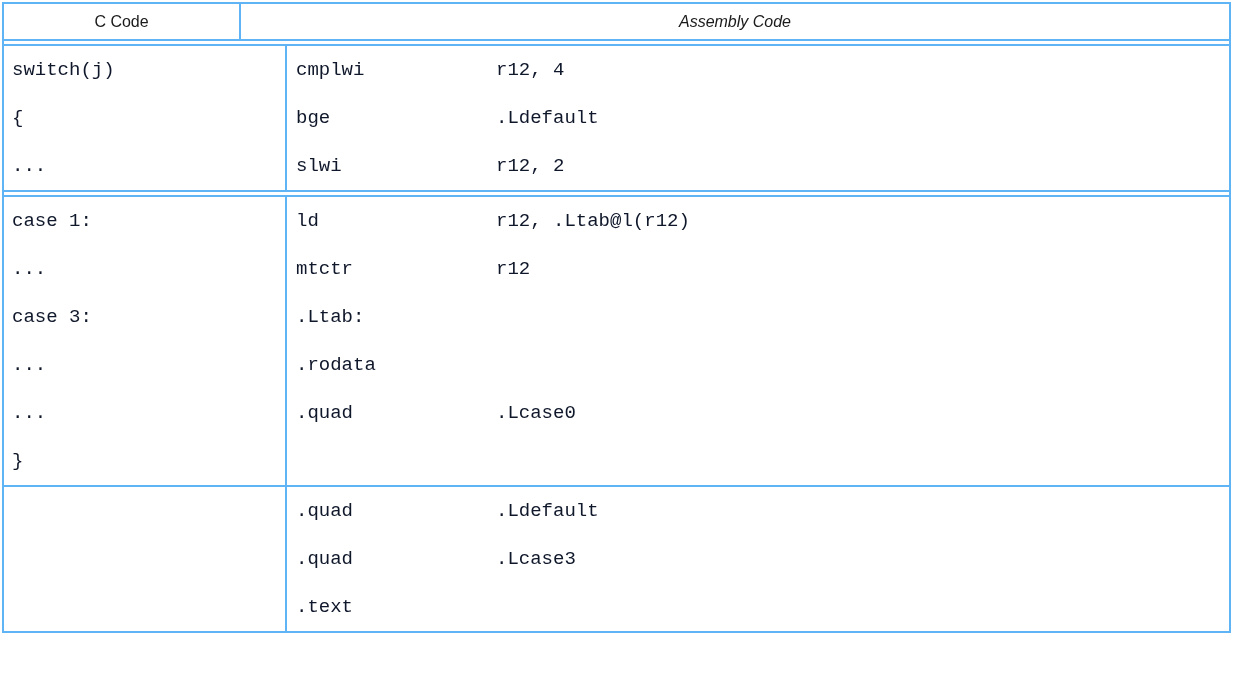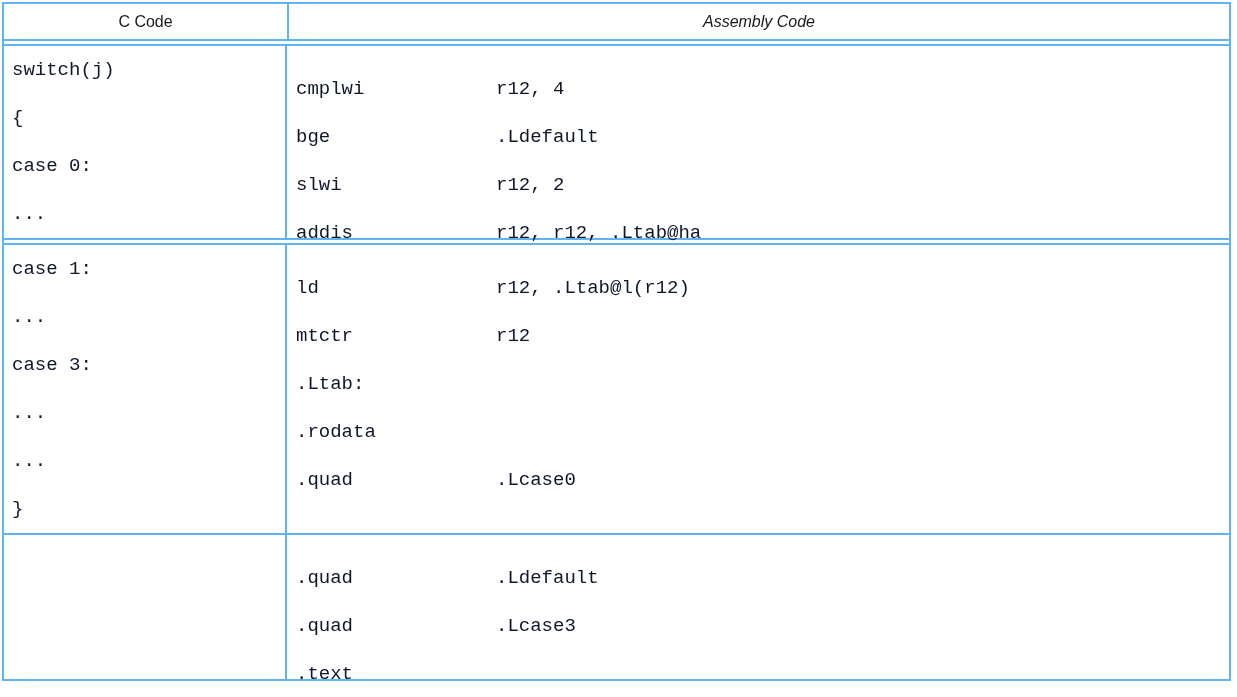--- a/index.html
+++ b/index.html
@@ -31,21 +31,21 @@
   .th {
     display: flex;
     align-items: center;
     justify-content: center;
     font-family: "Liberation Sans", sans-serif;
     font-size: 16px;
     color: #1a1a1a;
     box-sizing: border-box;
   }
   .th.c-col {
-    width: 285px;
+    width: 237px;
     border-right: 2px solid #5fb4f5;
   }
   .th.asm-col {
     flex: 1;
     font-style: italic;
   }
 
   
   .double-rule {
     height: 7px;
@@ -87,21 +87,20 @@
     padding-left: 9px;
     box-sizing: border-box;
     letter-spacing: 0px;
   }
   .code-line.c-line {
     padding-left: 8px;
   }
   .asm-mnemonic {
     display: inline-block;
     width: 200px;
-    margin-top: 19px;
   }
   .spacer-line {
     height: 48px;
   }
 </style>
 </head>
 <body>
 
 <div class="table-wrap">
 
@@ -114,28 +113,26 @@
     </div>
   </div>
 
   <div class="double-rule"></div>
 
   <div id="sections-host">
       <div class="section">
         <div class="cell c-col">
           <div class="code-line c-line">switch(j)</div>
           <div class="code-line c-line">{</div>
-          <div class="code-line c-line">case 0:</div>
           <div class="code-line c-line">...</div>
         </div>
         <div class="cell asm-col">
           <div class="code-line"><span class="asm-mnemonic">cmplwi</span><span>r12, 4</span></div>
           <div class="code-line"><span class="asm-mnemonic">bge</span><span>.Ldefault</span></div>
           <div class="code-line"><span class="asm-mnemonic">slwi</span><span>r12, 2</span></div>
-          <div class="code-line"><span class="asm-mnemonic">addis</span><span>r12, r12, .Ltab@ha</span></div>
         </div>
       </div>
       <div class="double-rule"></div>
       <div class="section">
         <div class="cell c-col">
           <div class="code-line c-line">case 1:</div>
           <div class="code-line c-line">...</div>
           <div class="code-line c-line">case 3:</div>
           <div class="code-line c-line">...</div>
           <div class="code-line c-line">...</div>

